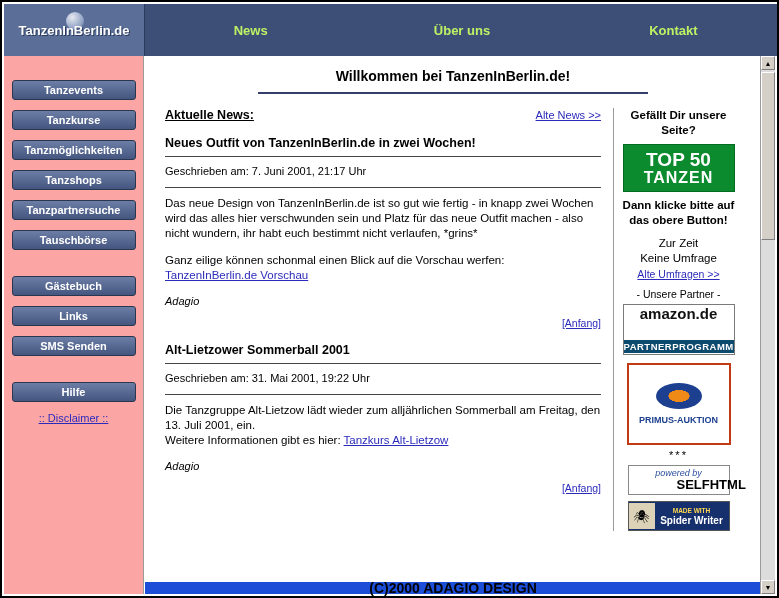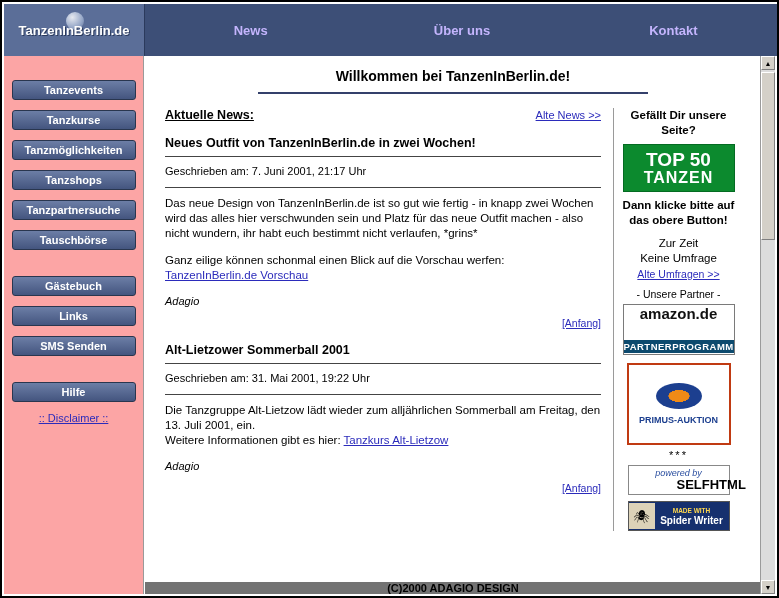--- a/index.html
+++ b/index.html
@@ -62,21 +62,21 @@
     z-index: 1;
   }
   .topnav {
     flex: 1;
     display: flex;
     align-items: center;
   }
   .topnav a {
     flex: 1;
     text-align: center;
-    color: #c4b5fd;
+    color: #bef264;
     font-weight: bold;
     font-size: 13px;
     text-decoration: none;
   }
 
   
   .sidebar {
     position: absolute;
     left: 2px; top: 54px;
     width: 140px;
@@ -295,23 +295,23 @@
   }
   .spider-right { flex: 1; text-align: center; }
   .spider-right .t1 { font-size: 6.5px; color: #ffd84d; font-weight: bold; line-height: 8px; }
   .spider-right .t2 { font-size: 10px; color: #ffffff; font-weight: bold; line-height: 11px; }
 
   
   .footer {
     position: absolute;
     left: 143px; right: 16px; bottom: 2px;
     height: 12px;
-    background: #737373;
-    text-align: center;
-    font-size: 11px;
+    background: #1d4ed8;
+    text-align: center;
+    font-size: 14px;
     font-weight: bold;
     line-height: 12px;
     color: #000000;
   }
 
   
   .scrollbar {
     position: absolute;
     right: 2px; top: 54px; bottom: 2px;
     width: 14px;

